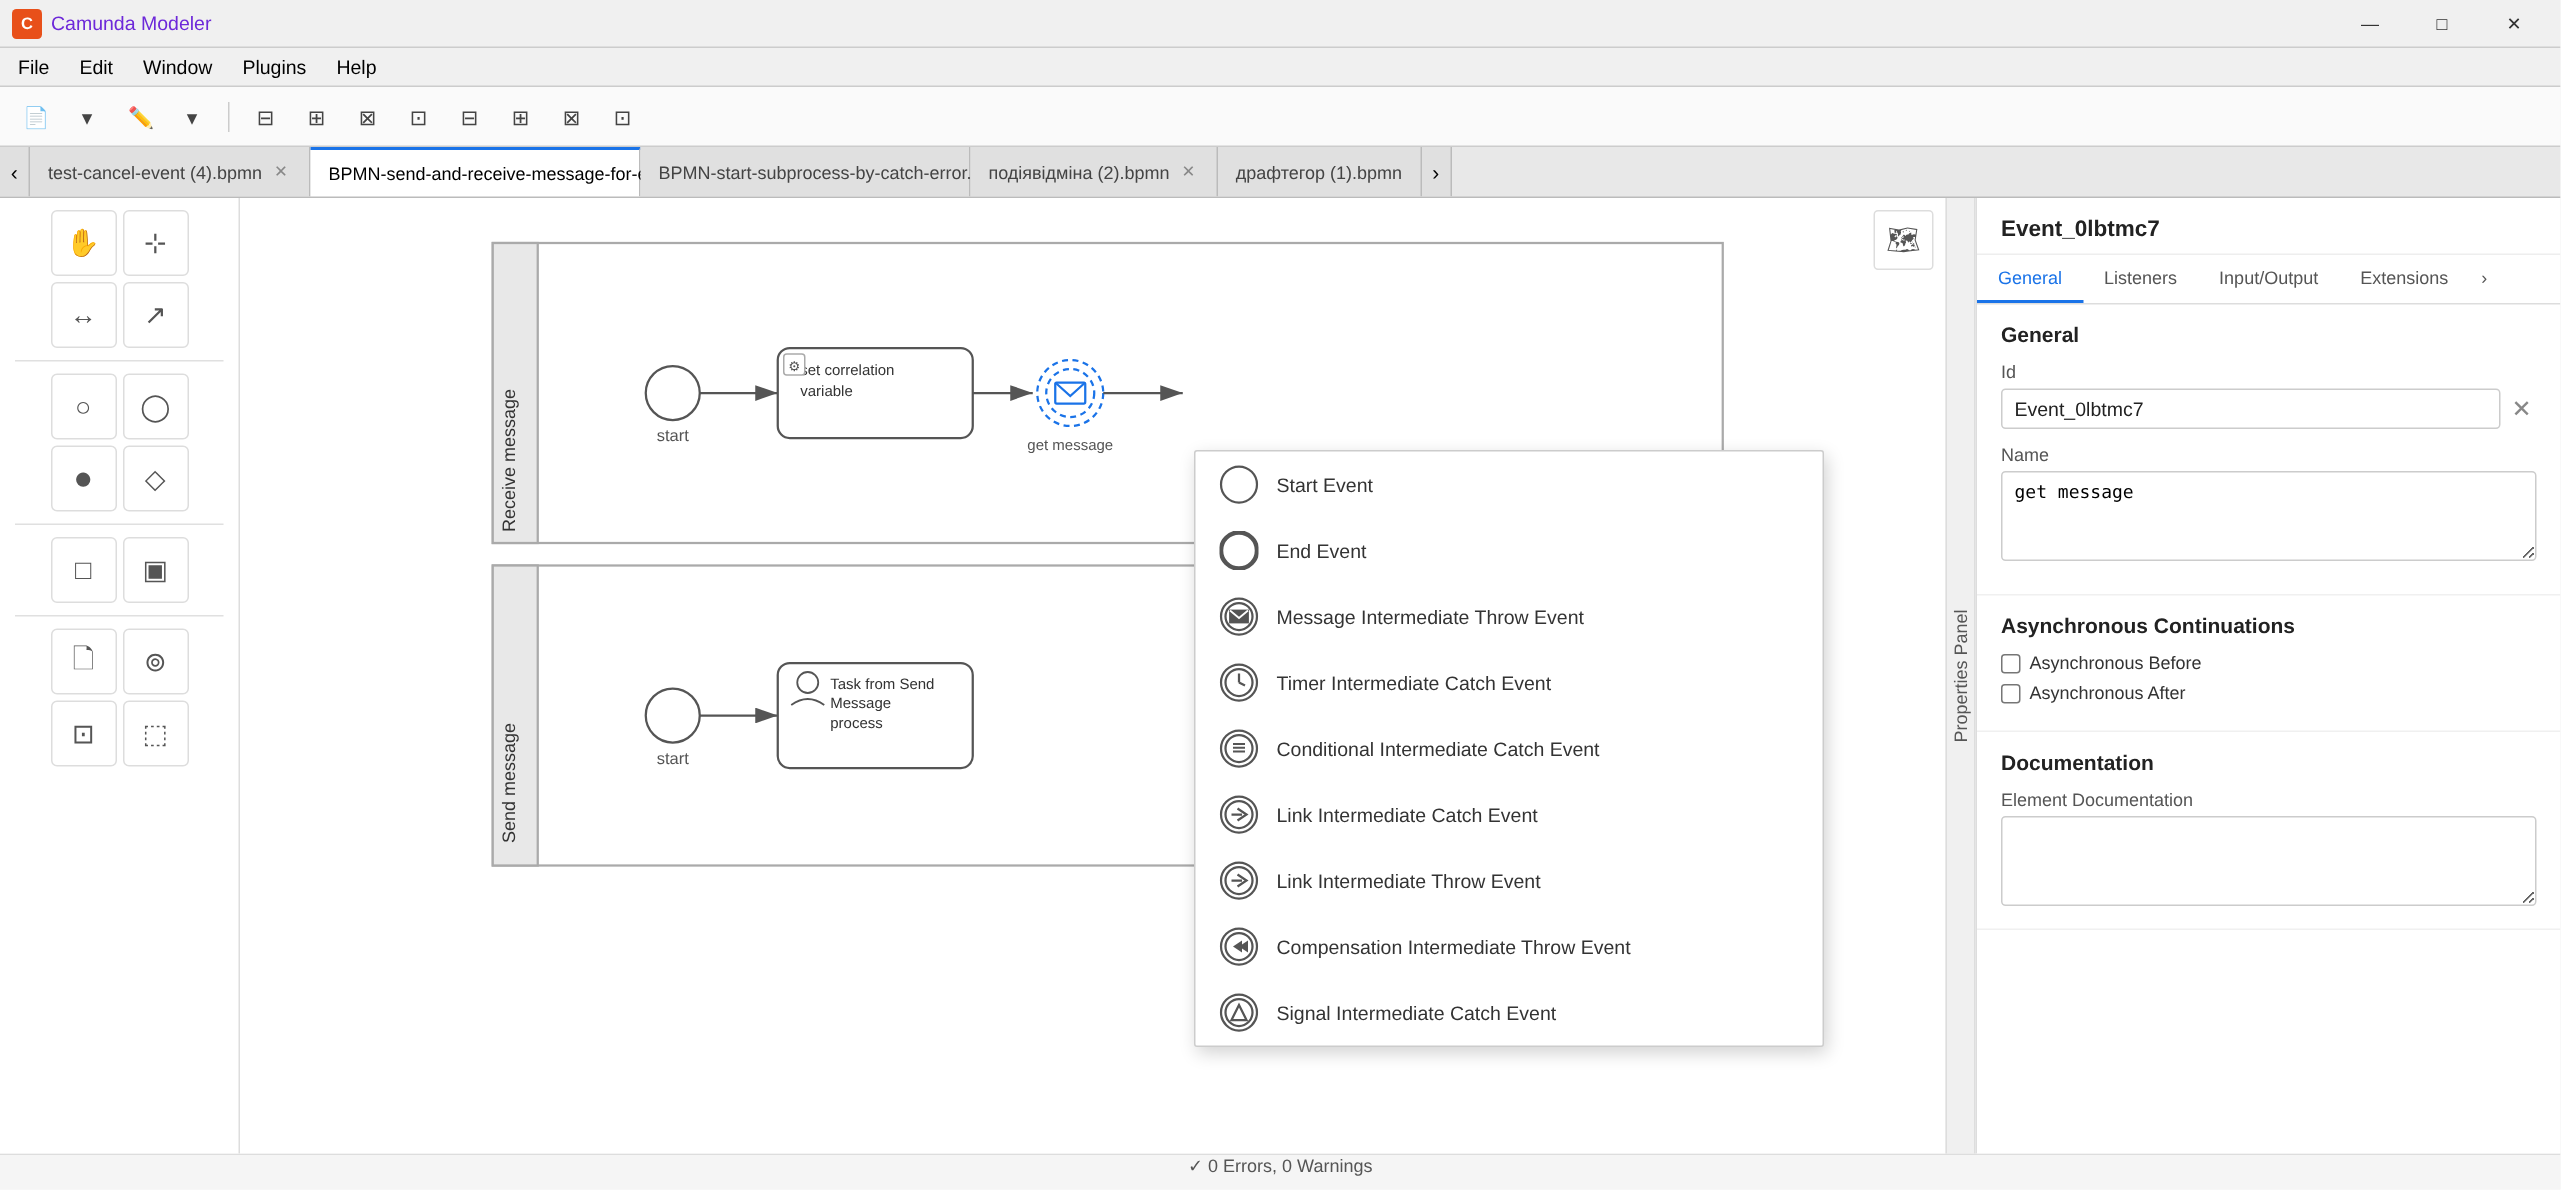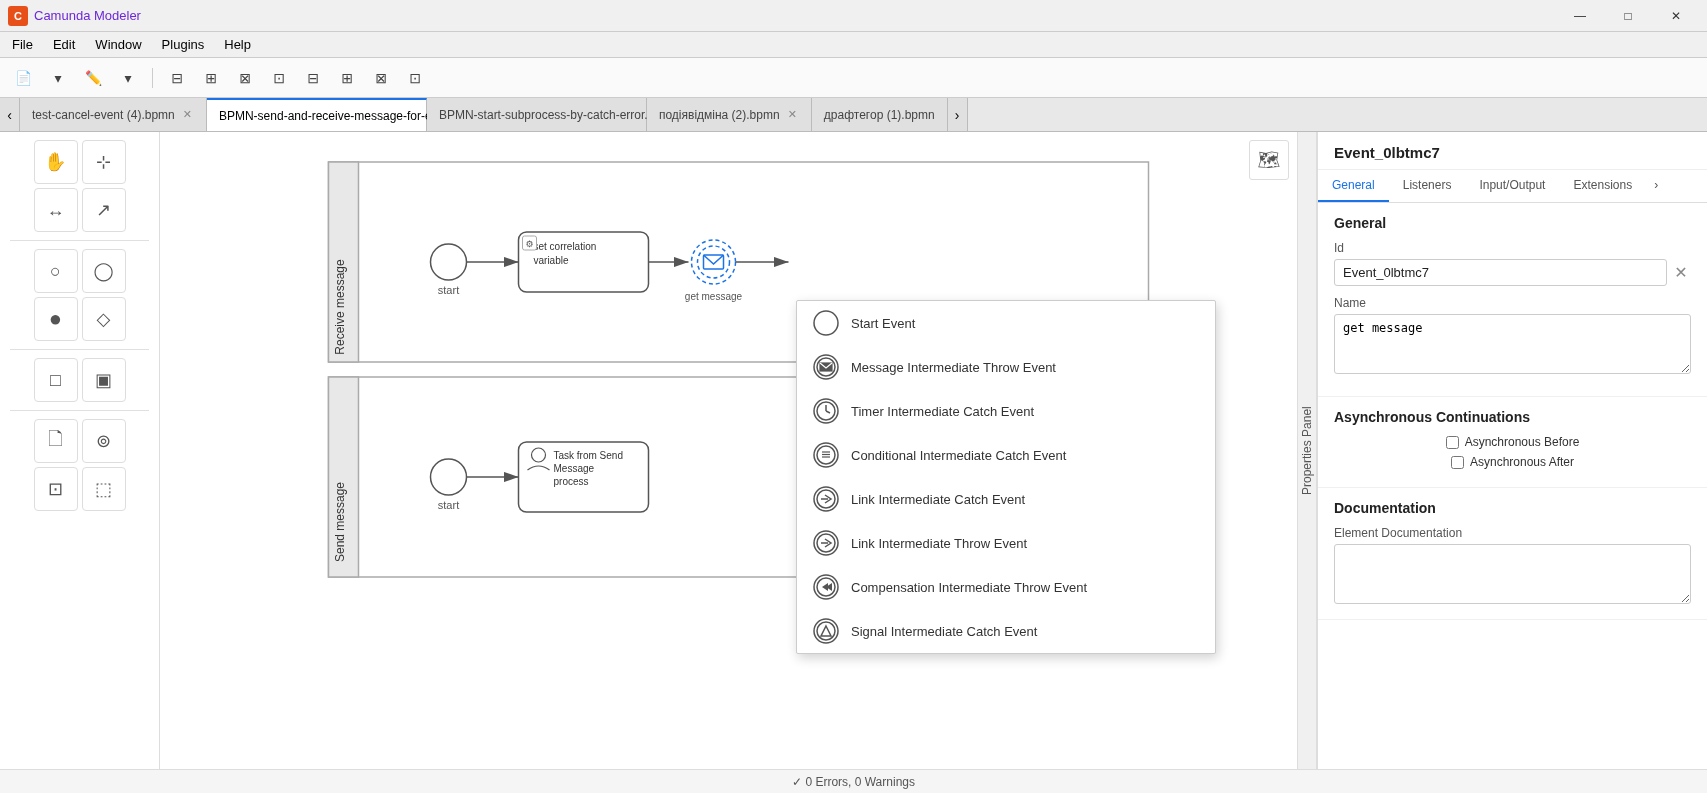--- a/index.html
+++ b/index.html
@@ -103,28 +103,28 @@
     .rp-input-row { display: flex; align-items: center; gap: 4px; margin-bottom: 10px; }
     .rp-input {
       flex: 1; padding: 5px 8px; border: 1px solid #ccc; border-radius: 3px;
       font-size: 13px; color: #222; background: white;
     }
     .rp-clear { width: 20px; height: 20px; border: none; background: none; cursor: pointer; color: #888; font-size: 16px; }
     .rp-textarea {
       width: 100%; padding: 6px 8px; border: 1px solid #ccc; border-radius: 3px;
       font-size: 12px; height: 60px; resize: vertical;
     }
-    .checkbox-row { display: flex; align-items: center; gap: 6px; margin-bottom: 6px; justify-content: center; }
+    .checkbox-row { display: flex; align-items: center; gap: 6px; margin-bottom: 6px; }
     .checkbox-row input { width: 13px; height: 13px; }
     .checkbox-label { font-size: 12px; color: #333; }
 
     
     #statusbar {
       height: 24px; background: #f5f5f5; border-top: 1px solid #ddd;
-      display: flex; align-items: center; justify-content: center;
+      display: flex; align-items: flex-start; justify-content: center;
       font-size: 12px; color: #555;
     }
 
     
     svg.diagram { position: absolute; top: 0; left: 0; width: 100%; height: 100%; }
 
     
     .map-btn {
       position: absolute; top: 8px; right: 8px; width: 40px; height: 40px;
       border: 1px solid #ddd; background: white; border-radius: 3px;
@@ -300,20 +300,28 @@
           <div class="dd-icon">
             <svg width="26" height="26" viewBox="0 0 26 26">
               <circle cx="13" cy="13" r="12" fill="white" stroke="#555" stroke-width="1.5"></circle>
             </svg>
           </div>
           <span>Start Event</span>
         </div>
         <div class="dd-item">
           <div class="dd-icon">
             <svg width="26" height="26" viewBox="0 0 26 26">
+              <circle cx="13" cy="13" r="12" fill="white" stroke="#555" stroke-width="3"></circle>
+            </svg>
+          </div>
+          <span>End Event</span>
+        </div>
+        <div class="dd-item">
+          <div class="dd-icon">
+            <svg width="26" height="26" viewBox="0 0 26 26">
               <circle cx="13" cy="13" r="12" fill="white" stroke="#555" stroke-width="1.5"></circle>
               <circle cx="13" cy="13" r="9" fill="white" stroke="#555" stroke-width="1.5"></circle>
               <rect x="7" y="9" width="12" height="8" fill="#555" stroke="#555" stroke-width="1.2"></rect>
               <polyline points="7,9 13,14 19,9" fill="none" stroke="white" stroke-width="1.2"></polyline>
             </svg>
           </div>
           <span>Message Intermediate Throw Event</span>
         </div>
         <div class="dd-item">
           <div class="dd-icon">

